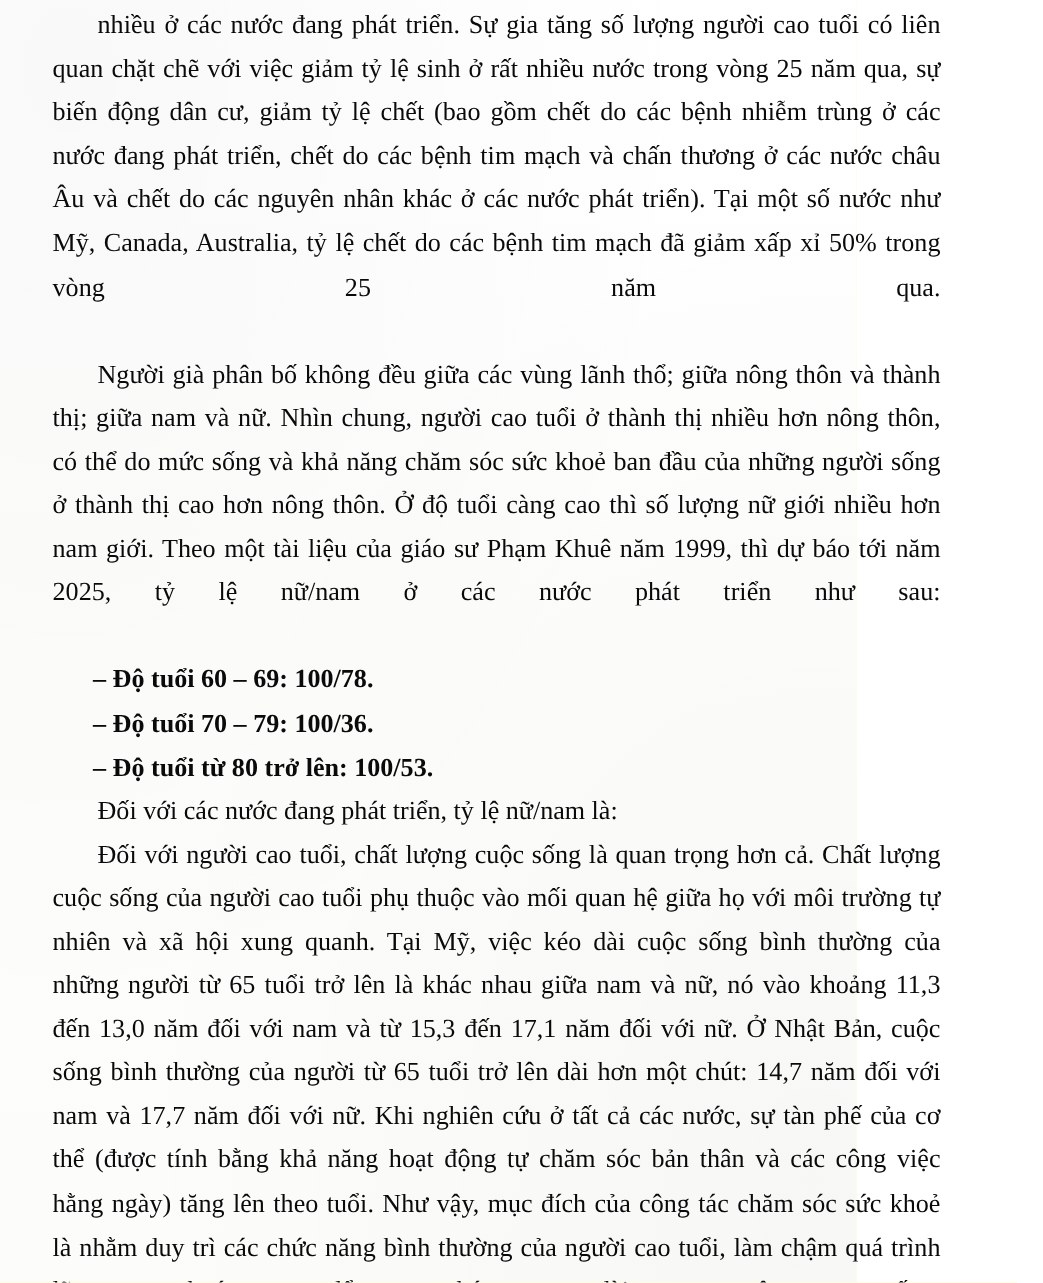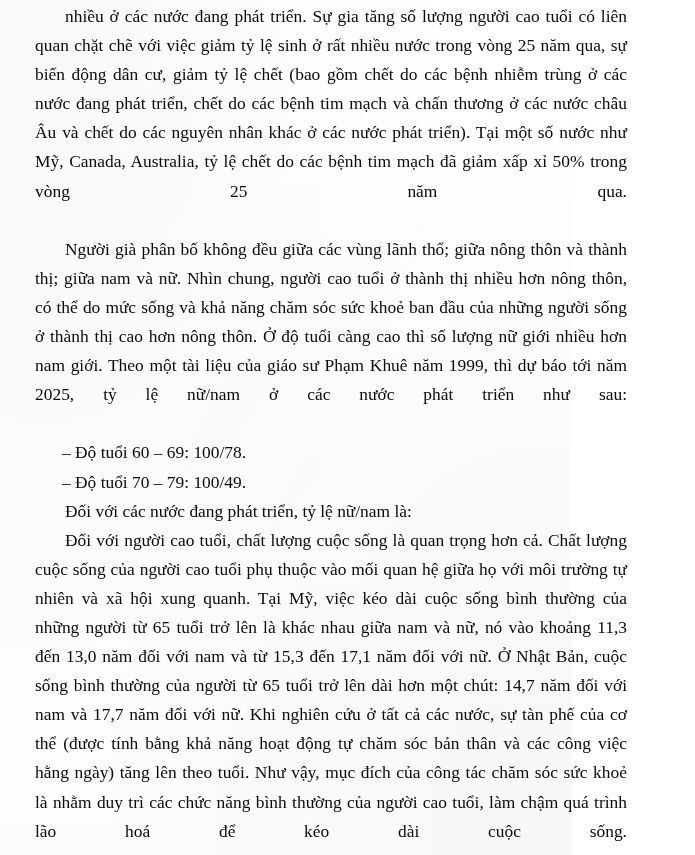--- a/index.html
+++ b/index.html
@@ -58,20 +58,21 @@
   p.body-par::after {
     content: "";
     display: inline-block;
     width: 100%;
   }
 
   ul.ratio-list {
     margin: 0;
     padding: 0;
     list-style: none;
+    font-weight: bold;
   }
 
   ul.ratio-list li {
     margin: 0;
     font-size: 17.4px;
     line-height: 29.1px;
     text-align: left;
     padding-left: 27px;
     white-space: nowrap;
   }
@@ -90,21 +91,22 @@
 
 <div id="page">
   <div id="textcol">
 
     <p class="body-par">nhiều ở các nước đang phát triển. Sự gia tăng số lượng người cao tuổi có liên quan chặt chẽ với việc giảm tỷ lệ sinh ở rất nhiều nước trong vòng 25 năm qua, sự biến động dân cư, giảm tỷ lệ chết (bao gồm chết do các bệnh nhiễm trùng ở các nước đang phát triển, chết do các bệnh tim mạch và chấn thương ở các nước châu Âu và chết do các nguyên nhân khác ở các nước phát triển). Tại một số nước như Mỹ, Canada, Australia, tỷ lệ chết do các bệnh tim mạch đã giảm xấp xỉ 50% trong vòng 25 năm qua.</p>
 
     <p class="body-par">Người già phân bố không đều giữa các vùng lãnh thổ; giữa nông thôn và thành thị; giữa nam và nữ. Nhìn chung, người cao tuổi ở thành thị nhiều hơn nông thôn, có thể do mức sống và khả năng chăm sóc sức khoẻ ban đầu của những người sống ở thành thị cao hơn nông thôn. Ở độ tuổi càng cao thì số lượng nữ giới nhiều hơn nam giới. Theo một tài liệu của giáo sư Phạm Khuê năm 1999, thì dự báo tới năm 2025, tỷ lệ nữ/nam ở các nước phát triển như sau:</p>
 
     <ul class="ratio-list">
       <li>– Độ tuổi 60 – 69: 100/78.</li>
-      <li>– Độ tuổi 70 – 79: 100/49.</li>
+      <li>– Độ tuổi 70 – 79: 100/36.</li>
+      <li>– Độ tuổi từ 80 trở lên: 100/53.</li>
     </ul>
 
     <p class="lead-in">Đối với các nước đang phát triển, tỷ lệ nữ/nam là:</p>
 
 
     <p class="body-par">Đối với người cao tuổi, chất lượng cuộc sống là quan trọng hơn cả. Chất lượng cuộc sống của người cao tuổi phụ thuộc vào mối quan hệ giữa họ với môi trường tự nhiên và xã hội xung quanh. Tại Mỹ, việc kéo dài cuộc sống bình thường của những người từ 65 tuổi trở lên là khác nhau giữa nam và nữ, nó vào khoảng 11,3 đến 13,0 năm đối với nam và từ 15,3 đến 17,1 năm đối với nữ. Ở Nhật Bản, cuộc sống bình thường của người từ 65 tuổi trở lên dài hơn một chút: 14,7 năm đối với nam và 17,7 năm đối với nữ. Khi nghiên cứu ở tất cả các nước, sự tàn phế của cơ thể (được tính bằng khả năng hoạt động tự chăm sóc bản thân và các công việc hằng ngày) tăng lên theo tuổi. Như vậy, mục đích của công tác chăm sóc sức khoẻ là nhằm duy trì các chức năng bình thường của người cao tuổi, làm chậm quá trình lão hoá để kéo dài cuộc sống.</p>
 
   </div>
 </div>
 

